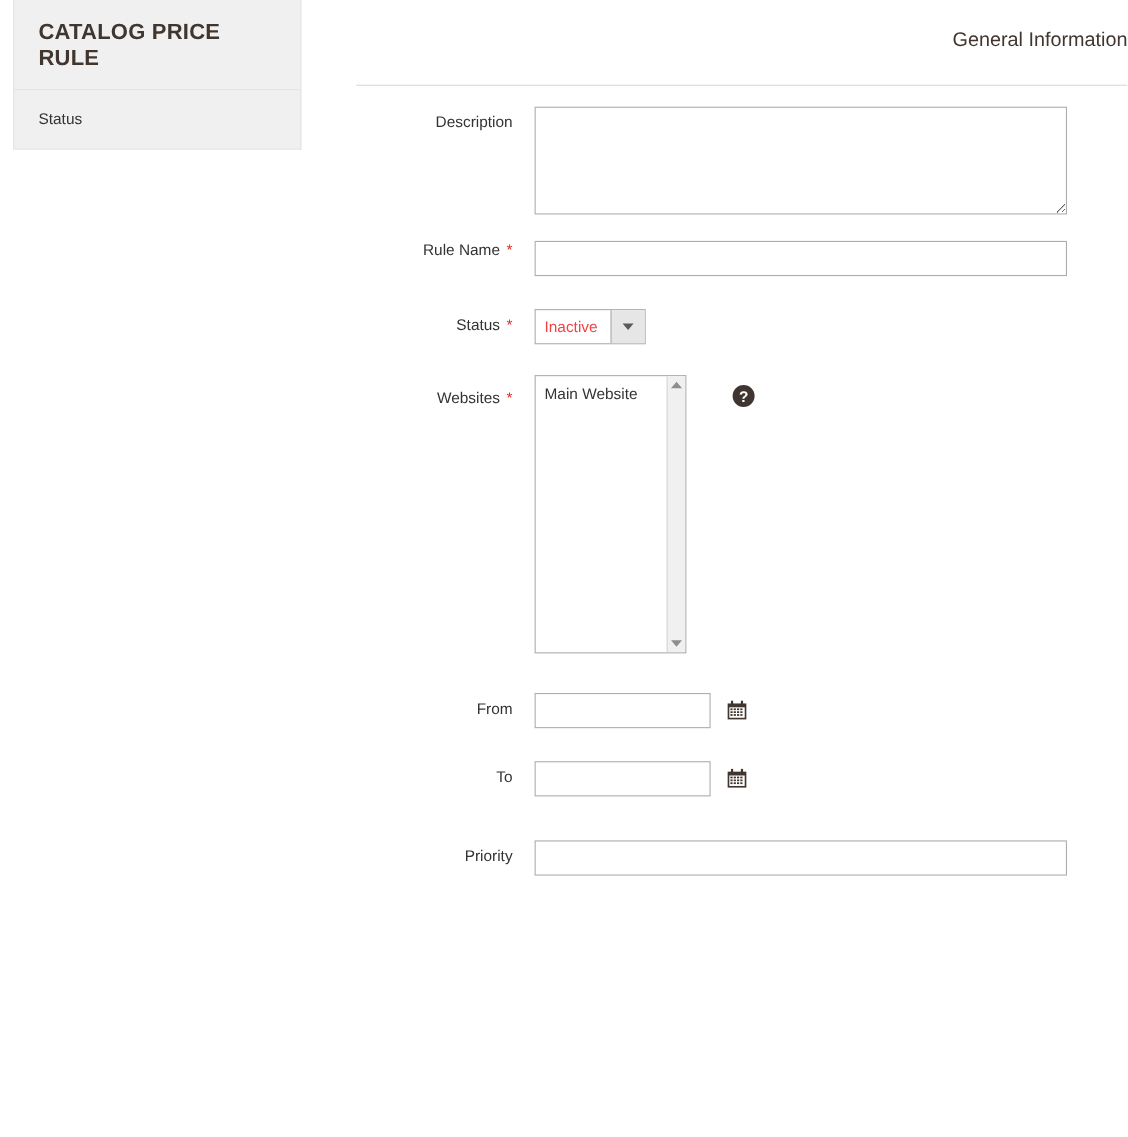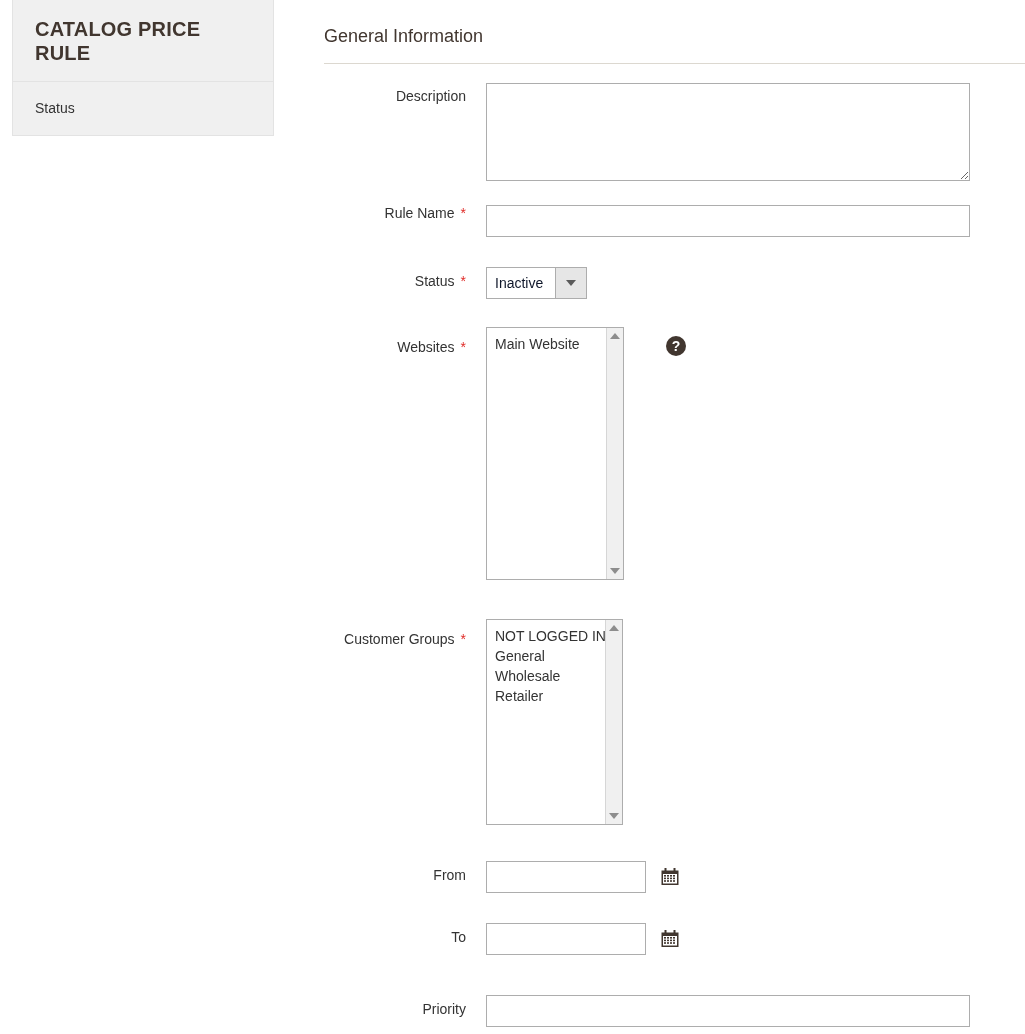--- a/index.html
+++ b/index.html
@@ -70,23 +70,24 @@
     position: absolute;
     left: 324px;
     top: 0;
     right: 0;
     padding-top: 26px;
   }
   .section-title {
     font-size: 18px;
     font-weight: normal;
     color: #41362f;
-    margin: 0 0 15px 0;
+    margin: 0 0 29px 0;
     padding-bottom: 0;
     line-height: 1.2;
+    text-align: right;
   }
   .section-rule {
     border: none;
     border-top: 1px solid #dcd8d0;
     margin: 0 0 0 0;
     height: 0;
   }
 
   
   .form-row {
@@ -148,21 +149,21 @@
     background: #ffffff;
     height: 32px;
     width: 101px;
   }
   .select-value {
     flex: 1 1 auto;
     display: flex;
     align-items: center;
     padding-left: 8px;
     font-size: 14px;
-    color: #0f172a;
+    color: #ef4444;
     white-space: nowrap;
   }
   .select-btn {
     flex: 0 0 31px;
     background: #e6e6e6;
     border-left: 1px solid #adadad;
     display: flex;
     align-items: center;
     justify-content: center;
   }
@@ -309,39 +310,20 @@
           </ul>
           <div class="ms-scroll">
             <span class="ms-arrow up"></span>
             <span class="ms-arrow down"></span>
           </div>
         </div>
         <span class="help-icon" style="margin-left:42px; margin-top:9px;">?</span>
       </div>
     </div>
 
-    <div class="form-row" style="margin-top:39px;">
-      <div class="lbl" style="padding-top:12px;">
-        <span>Customer Groups</span><span class="req">*</span>
-      </div>
-      <div class="field">
-        <div class="multiselect" style="width:137px; height:206px;">
-          <ul class="ms-list">
-            <li>NOT LOGGED IN</li>
-            <li>General</li>
-            <li>Wholesale</li>
-            <li>Retailer</li>
-          </ul>
-          <div class="ms-scroll">
-            <span class="ms-arrow up"></span>
-            <span class="ms-arrow down"></span>
-          </div>
-        </div>
-      </div>
-    </div>
 
     <div class="form-row" style="margin-top:36px;">
       <div class="lbl" style="padding-top:6px;">
         <span>From</span>
       </div>
       <div class="field" style="display:flex; align-items:center;">
         <input class="txt date" type="text" value="" style="">
         <span class="cal-btn" style="margin-left:13px;">
           <svg width="20" height="20" viewBox="0 0 20 20" xmlns="http://www.w3.org/2000/svg">
             <rect x="4.5" y="1" width="2" height="4" fill="#41362f"></rect>

